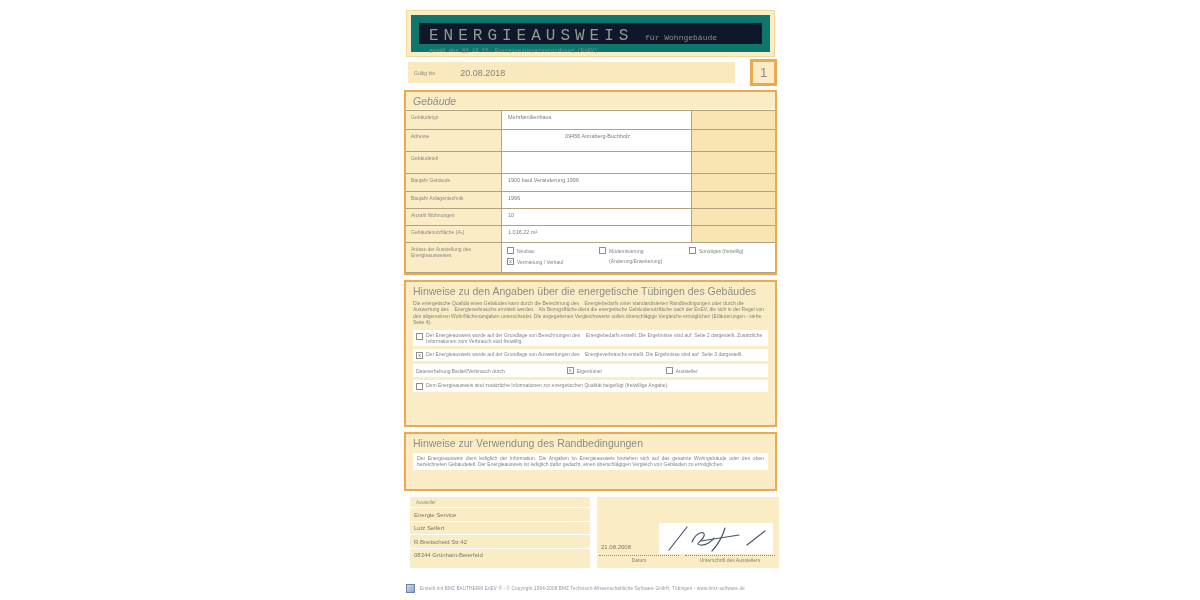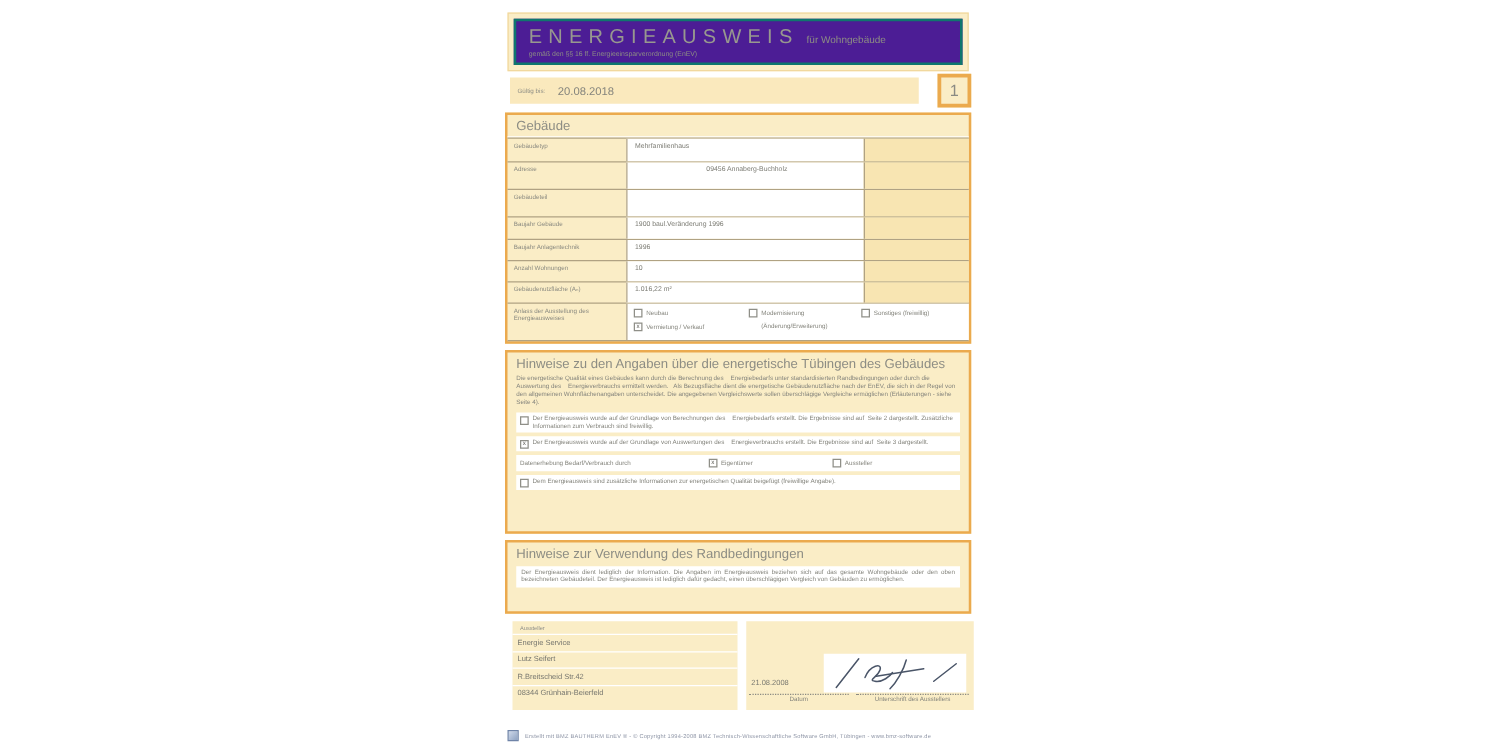--- a/index.html
+++ b/index.html
@@ -4,42 +4,42 @@
 <style>
   * { box-sizing: border-box; margin: 0; padding: 0; }
   html, body { width: 1200px; height: 600px; background: #ffffff; overflow: hidden; }
   body { font-family: "Liberation Sans", "DejaVu Sans", sans-serif; color: #84847c; }
 
   #doc { position: absolute; left: 404px; top: 0; width: 376px; height: 600px; background: #ffffff; }
 
   
   .header-frame { position: absolute; left: 2px; top: 10px; width: 369px; height: 47px;
     background: #faedc6; border: 1px solid #f1d89e; padding: 4px; }
-  .header-inner { width: 100%; height: 100%; background: #4c1d95; border: 2px solid #0f766e;
-    padding: 4px 0 0 10px; }
+  .header-inner { width: 100%; height: 100%; background: #0f172a; border: 8px solid #0f766e;
+    padding: 4px 0 0 10px; font-family: Liberation Mono, monospace; }
   .big-title { font-size: 16px; letter-spacing: 5px; color: #98988f; display: inline-block; }
   .title-suffix { font-size: 8px; color: #8d8d84; margin-left: 2px; }
   .subtitle { font-size: 5.5px; color: #8d8d84; margin-top: 2px; }
 
   
   .valid-strip { position: absolute; left: 4px; top: 62px; width: 327px; height: 21px;
     background: #fae9bd; display: flex; align-items: center; padding-left: 6px; }
   .valid-label { font-size: 5px; color: #8d8d84; }
-  .valid-value { font-size: 9px; color: #85857d; margin-left: 10px; }
+  .valid-value { font-size: 9px; color: #85857d; margin-left: 24px; }
   .page-box { position: absolute; left: 346px; top: 59px; width: 27px; height: 27px;
     background: #faedc6; border: 3px solid #ebaa4e; display: flex; align-items: center;
     justify-content: center; font-size: 13px; color: #8b8b84; }
 
   
   .section { position: absolute; left: 0; width: 373px; border: 2px solid #ebaa4e; background: #faedc6; }
   .sec-title { font-size: 10.5px; color: #8d8d84; padding: 3px 7px 2px 7px; }
 
   
   #sec-building { top: 90px; height: 185px; }
-  #sec-building .sec-title { border-bottom: 1px solid #ffffff; }
+  #sec-building .sec-title { border-bottom: 1px solid #ffffff; font-style: italic; }
   .b-row { display: flex; border-top: 1px solid #b0a283; }
   .b-row:first-child { border-top: none; }
   .b-label { width: 95px; padding: 3px 4px 2px 5px; font-size: 5px; color: #8a8a80; }
   .b-value { width: 190px; background: #ffffff; border-left: 1px solid #b0a283;
     padding: 3px 4px 2px 6px; font-size: 5.5px; color: #7c7c74; }
   .b-rest { flex: 1; background: #f8e5b2; border-left: 1px solid #b0a283; }
   .b-value.center { text-align: center; }
   .row-1 { height: 19px; } .row-2 { height: 22px; } .row-3 { height: 22px; }
   .row-4 { height: 18px; } .row-5 { height: 17px; } .row-6 { height: 17px; } .row-7 { height: 17px; }
   .row-anlass { height: 31px; border-top: 1px solid #b0a283; display: flex; border-bottom: 1px solid #b0a283; }

